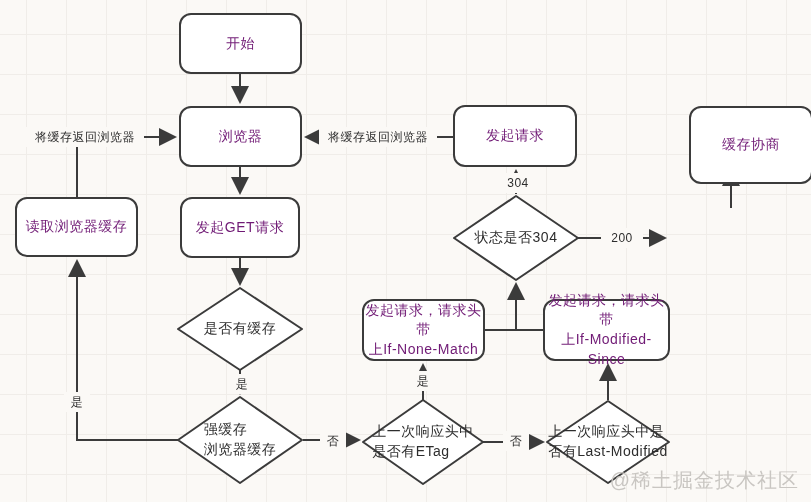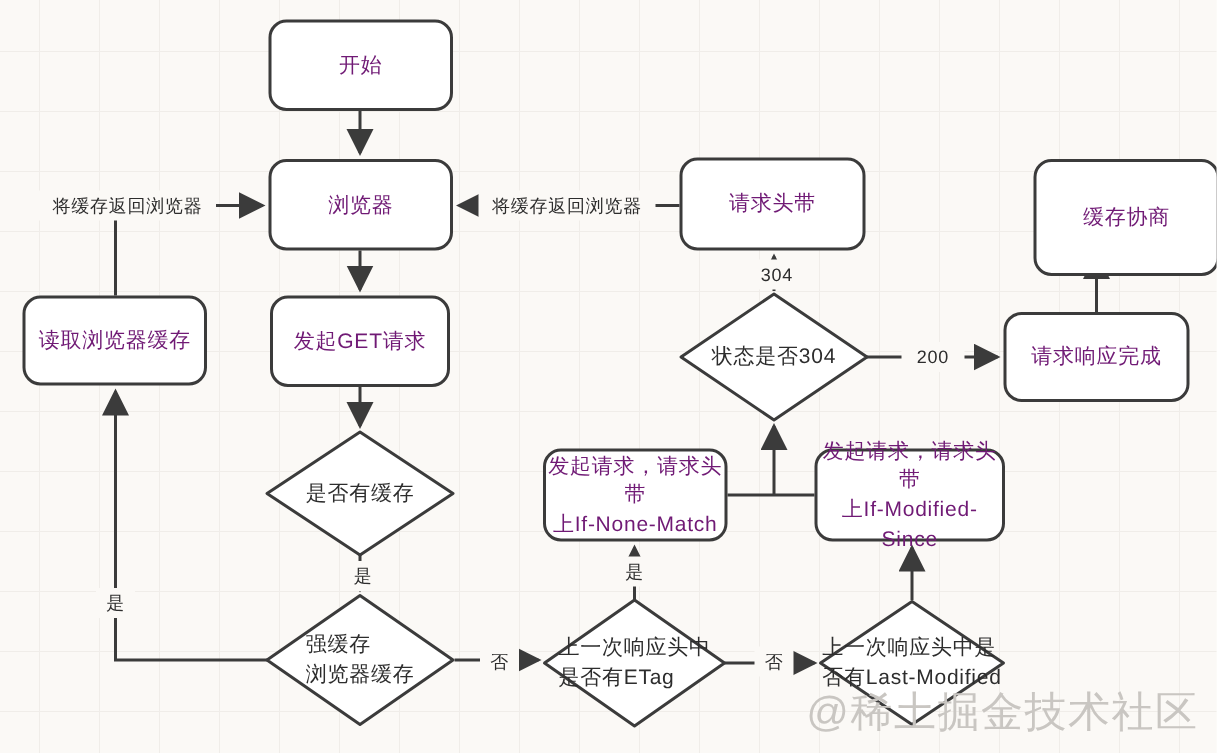--- a/index.html
+++ b/index.html
@@ -62,21 +62,21 @@
     font-size: 12px;
     color: #2d2d2d;
     background: #fbf9f6;
     padding: 0 2px;
     letter-spacing: 0.5px;
   }
   .watermark {
     position: absolute;
     right: 12px;
     bottom: 8px;
-    font-size: 28px;
+    font-size: 20px;
     color: #c9c6c2;
     letter-spacing: 1px;
   }
 </style>
 </head>
 <body>
 
 <div class="stage">
 
   <svg class="edges" viewBox="0 0 811 502">
@@ -113,25 +113,24 @@
   </svg>
 
   <div class="node" style="left:179px;top:13px;width:123px;height:61px">开始</div>
 
   <div class="node" style="left:180px;top:197px;width:120px;height:61px">发起GET请求</div>
 
   <div class="node" style="left:179px;top:106px;width:123px;height:61px">浏览器</div>
 
   <div class="node" style="left:15px;top:197px;width:123px;height:60px">读取浏览器缓存</div>
 
-  <div class="node" style="left:453px;top:105px;width:124px;height:62px">请求头带</div>
+  <div class="node" style="left:453px;top:105px;width:124px;height:62px">发起请求</div>
 
   <div class="node" style="left:689px;top:106px;width:124px;height:78px">缓存协商</div>
 
-  <div class="node" style="left:669px;top:208px;width:124px;height:60px">请求响应完成</div>
 
   <div class="node" style="left:362px;top:299px;width:123px;height:62px">发起请求，请求头带
 上If-None-Match</div>
 
   <div class="node" style="left:543px;top:299px;width:127px;height:62px">发起请求，请求头带
 上If-Modified-Since</div>
 
   <div class="dlabel" style="left:178px;top:288px;width:124px;height:82px">是否有缓存</div>
 
   <div class="dlabel" style="left:178px;top:397px;width:124px;height:86px">强缓存

